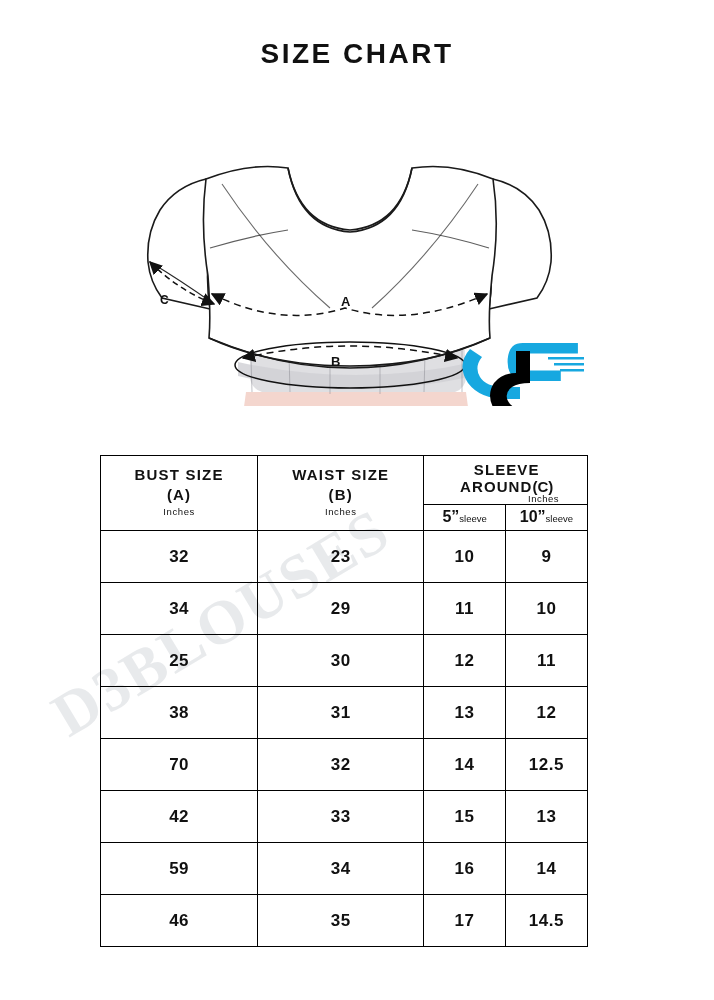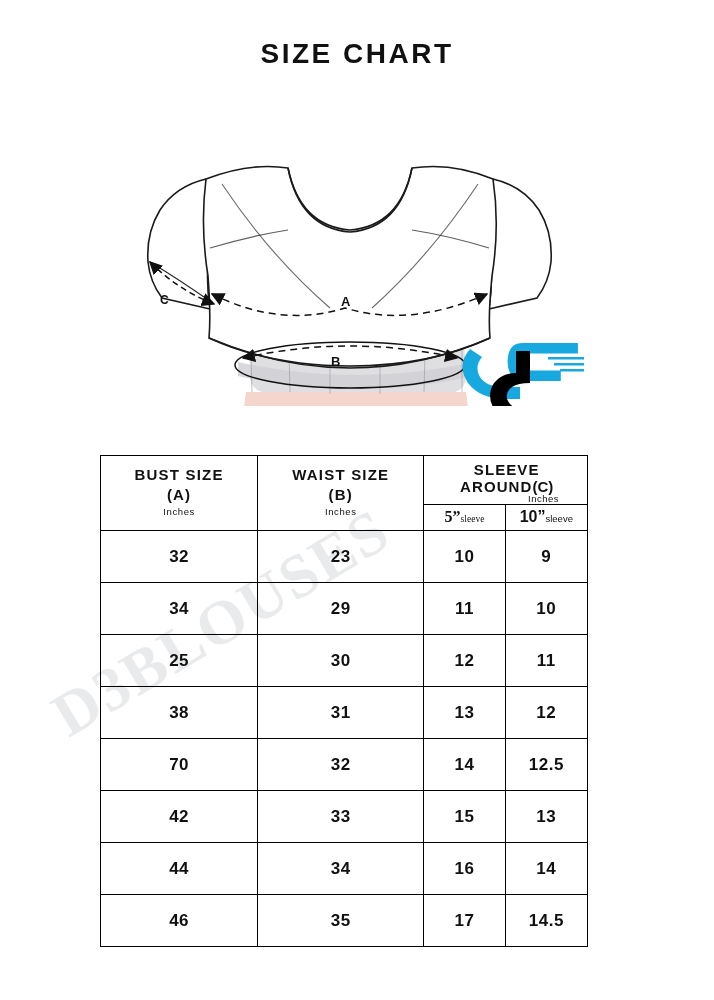--- a/index.html
+++ b/index.html
@@ -118,21 +118,21 @@
     font-weight: normal;
   }
   .data-cell {
     font-size: 17px;
     font-weight: bold;
     height: 51px;
     letter-spacing: 0.5px;
   }
   .col-a { width: 163px; }
   .col-b { width: 172px; }
-  .col-c1 { width: 84px; font-family: Liberation Serif, serif; }
+  .col-c1 { width: 84px; }
   .col-c2 { width: 84px; }
 </style>
 </head>
 <body>
 
 <div class="title">SIZE CHART</div>
 
 <div class="illustration">
   <svg width="714" height="330" viewBox="0 0 714 330" xmlns="http://www.w3.org/2000/svg">
     <defs>
@@ -265,21 +265,21 @@
           <td class="data-cell">14</td>
           <td class="data-cell">12.5</td>
         </tr>
         <tr>
           <td class="data-cell">42</td>
           <td class="data-cell">33</td>
           <td class="data-cell">15</td>
           <td class="data-cell">13</td>
         </tr>
         <tr>
-          <td class="data-cell">44</td>
+          <td class="data-cell">59</td>
           <td class="data-cell">34</td>
           <td class="data-cell">16</td>
           <td class="data-cell">14</td>
         </tr>
         <tr>
           <td class="data-cell">46</td>
           <td class="data-cell">35</td>
           <td class="data-cell">17</td>
           <td class="data-cell">14.5</td>
         </tr>

